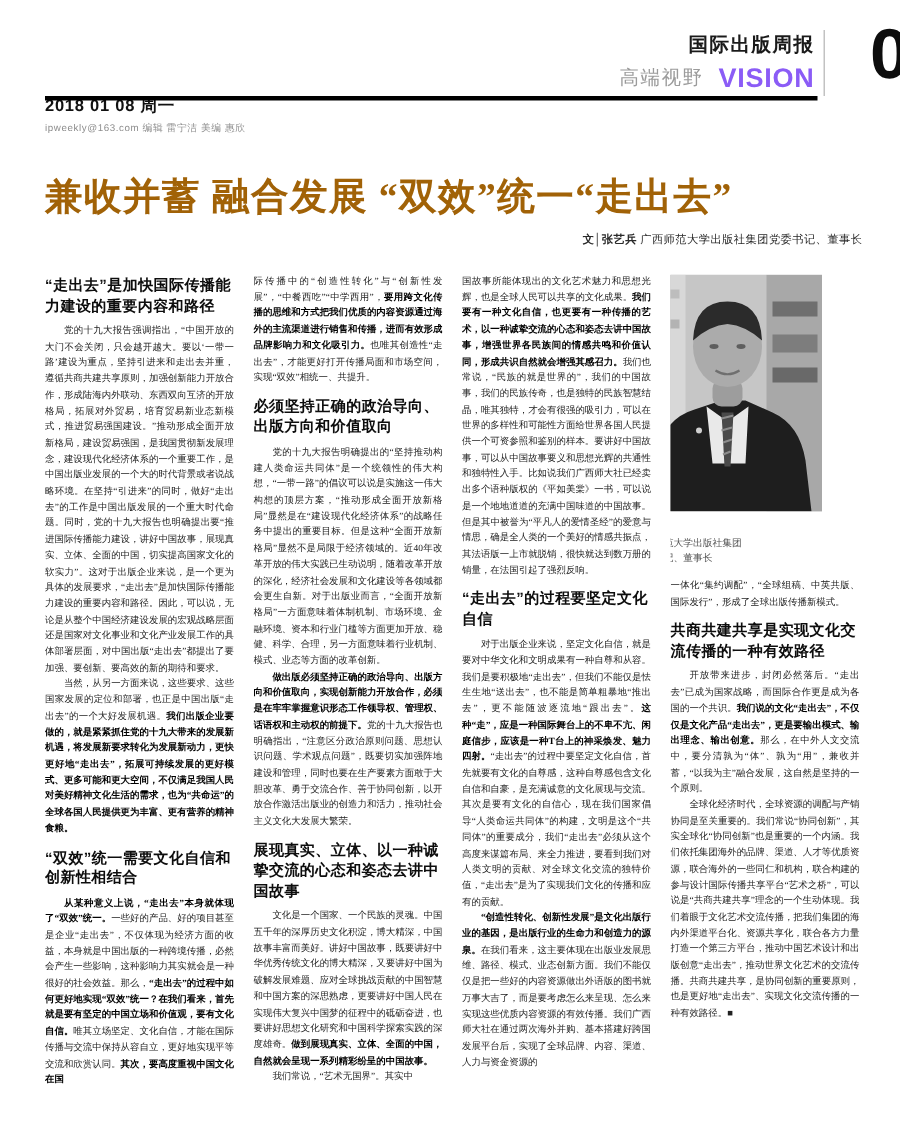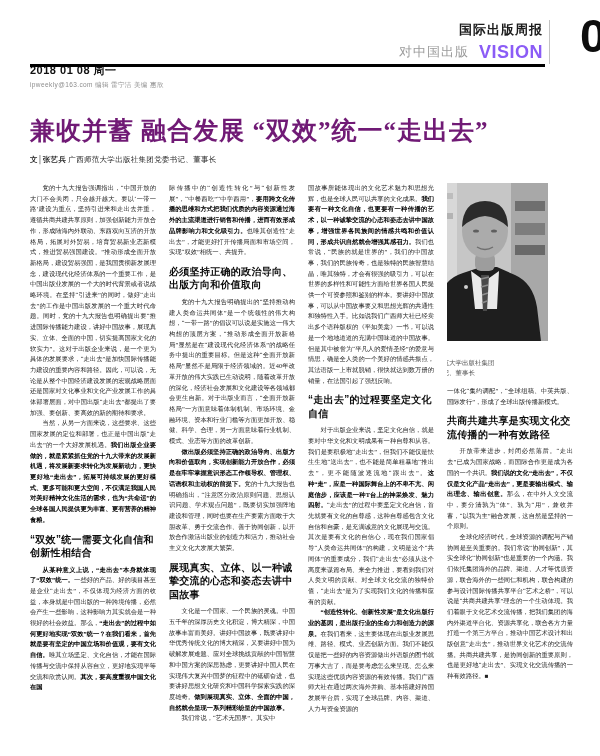--- a/index.html
+++ b/index.html
@@ -14,22 +14,22 @@
   .section-line{margin-top:3px;white-space:nowrap;}
   .section-cn{font-family:"Liberation Sans",sans-serif;font-size:13px;color:#9b9b9b;letter-spacing:1px;vertical-align:2px;}
   .section-en{font-family:"Liberation Sans",sans-serif;font-weight:900;font-size:18px;color:#8b5cf6;letter-spacing:.5px;margin-left:6px;}
   .vdivider{position:absolute;left:549px;top:20px;width:1px;height:44px;background:#c2c2c2;}
   .pagenum{position:absolute;left:580px;top:12px;font-family:"Liberation Sans",sans-serif;
            font-weight:900;font-size:47px;letter-spacing:-2px;color:#0d0d0d;line-height:1;}
   .rule{position:absolute;left:30px;top:64px;width:515px;height:3px;background:#000;}
   
   .headline{position:absolute;left:30px;top:114px;width:545px;margin:0;
             font-family:"Liberation Serif",serif;font-weight:900;font-size:25px;
-            letter-spacing:1px;color:#701a75;white-space:nowrap;}
-  .byline{position:absolute;left:30px;top:155px;width:545px;font-size:7.5px;color:#2a2a2a;letter-spacing:.3px;}
+            letter-spacing:1px;color:#a16207;white-space:nowrap;}
+  .byline{position:absolute;left:30px;top:155px;width:545px;font-size:7.5px;color:#2a2a2a;letter-spacing:.3px;text-align:right;}
   .byline .b{font-weight:bold;font-family:"Liberation Sans",sans-serif;}
   
   .columns{position:absolute;left:30px;top:183px;width:543px;height:573px;display:flex;gap:13px;}
   .col{width:126px;height:573px;overflow:hidden;}
   .col h3{font-family:"Liberation Sans",sans-serif;font-weight:bold;font-size:10px;line-height:13.5px;
           margin:7px 0 5px 0;color:#0d0d0d;letter-spacing:.3px;}
   .col h3:first-child{margin-top:1px;}
   .col p{margin:0;font-size:6.3px;line-height:10.7px;text-align:justify;text-justify:inter-ideograph;
          text-indent:2em;color:#222;}
   .col p.noindent{text-indent:0;}
@@ -48,36 +48,37 @@
 <div class="page">
 
   <div class="date-block">
     <div class="date">2018 01 08 周一</div>
     <div class="credits">ipweekly@163.com  编辑 雷宁洁  美编 惠欣</div>
   </div>
 
   <div class="masthead-block">
     <div class="masthead">国际出版周报</div>
     <div class="section-line">
-      <span class="section-cn">对中国出版</span>
+      <span class="section-cn">高端视野</span>
       <span class="section-en">VISION</span>
     </div>
   </div>
 
   <div class="vdivider"></div>
   <div class="pagenum">09</div>
   <div class="rule"></div>
 
   <h1 class="headline">兼收并蓄 融合发展 “双效”统一“走出去”</h1>
   <div class="byline">
     <span class="b">文│张艺兵</span><span> 广西师范大学出版社集团党委书记、董事长</span>
   </div>
 
   <div class="columns" id="columns">
       <div class="col">
+        <h3>“走出去”是加快国际传播能力建设的重要内容和路径</h3>
         <p><span>党的十九大报告强调指出，“中国开放的大门不会关闭，只会越开越大。要以‘一带一路’建设为重点，坚持引进来和走出去并重，遵循共商共建共享原则，加强创新能力开放合作，形成陆海内外联动、东西双向互济的开放格局，拓展对外贸易，培育贸易新业态新模式，推进贸易强国建设。”推动形成全面开放新格局，建设贸易强国，是我国贯彻新发展理念，建设现代化经济体系的一个重要工作，是中国出版业发展的一个大的时代背景或者说战略环境。在坚持“引进来”的同时，做好“走出去”的工作是中国出版发展的一个重大时代命题。同时，党的十九大报告也明确提出要“推进国际传播能力建设，讲好中国故事，展现真实、立体、全面的中国，切实提高国家文化的软实力”。这对于出版企业来说，是一个更为具体的发展要求，“走出去”是加快国际传播能力建设的重要内容和路径。因此，可以说，无论是从整个中国经济建设发展的宏观战略层面还是国家对文化事业和文化产业发展工作的具体部署层面，对中国出版“走出去”都提出了要加强、要创新、要高效的新的期待和要求。</span></p>
         <p><span>当然，从另一方面来说，这些要求、这些国家发展的定位和部署，也正是中国出版“走出去”的一个大好发展机遇。</span><span class="b">我们出版企业要做的，就是紧紧抓住党的十九大带来的发展新机遇，将发展新要求转化为发展新动力，更快更好地“走出去”，拓展可持续发展的更好模式、更多可能和更大空间，不仅满足我国人民对美好精神文化生活的需求，也为“共命运”的全球各国人民提供更为丰富、更有营养的精神食粮。</span></p>
         <h3>“双效”统一需要文化自信和创新性相结合</h3>
         <p><span class="b">从某种意义上说，“走出去”本身就体现了“双效”统一。</span><span>一些好的产品、好的项目甚至是企业“走出去”，不仅体现为经济方面的收益，本身就是中国出版的一种跨境传播，必然会产生一些影响，这种影响力其实就会是一种很好的社会效益。那么，</span><span class="b">“走出去”的过程中如何更好地实现“双效”统一？在我们看来，首先就是要有坚定的中国立场和价值观，要有文化自信。</span><span>唯其立场坚定、文化自信，才能在国际传播与交流中保持从容自立，更好地实现平等交流和欣赏认同。</span><span class="b">其次，要高度重视中国文化在国</span></p>
       </div>
       <div class="col">
         <p class="noindent"><span>际传播中的“创造性转化”与“创新性发展”，“中餐西吃”“中学西用”，</span><span class="b">要用跨文化传播的思维和方式把我们优质的内容资源通过海外的主流渠道进行销售和传播，进而有效形成品牌影响力和文化吸引力。</span><span>也唯其创造性“走出去”，才能更好打开传播局面和市场空间，实现“双效”相统一、共提升。</span></p>
         <h3>必须坚持正确的政治导向、出版方向和价值取向</h3>
         <p><span>党的十九大报告明确提出的“坚持推动构建人类命运共同体”是一个统领性的伟大构想，“一带一路”的倡议可以说是实施这一伟大构想的顶层方案，“推动形成全面开放新格局”显然是在“建设现代化经济体系”的战略任务中提出的重要目标。但是这种“全面开放新格局”显然不是局限于经济领域的。近40年改革开放的伟大实践已生动说明，随着改革开放的深化，经济社会发展和文化建设等各领域都会更生自新。对于出版业而言，“全面开放新格局”一方面意味着体制机制、市场环境、金融环境、资本和行业门槛等方面更加开放、稳健、科学、合理，另一方面意味着行业机制、模式、业态等方面的改革创新。</span></p>
         <p><span class="b">做出版必须坚持正确的政治导向、出版方向和价值取向，实现创新能力开放合作，必须是在牢牢掌握意识形态工作领导权、管理权、话语权和主动权的前提下。</span><span>党的十九大报告也明确指出，“注意区分政治原则问题、思想认识问题、学术观点问题”，既要切实加强阵地建设和管理，同时也要在生产要素方面敢于大胆改革、勇于交流合作、善于协同创新，以开放合作激活出版业的创造力和活力，推动社会主义文化大发展大繁荣。</span></p>

